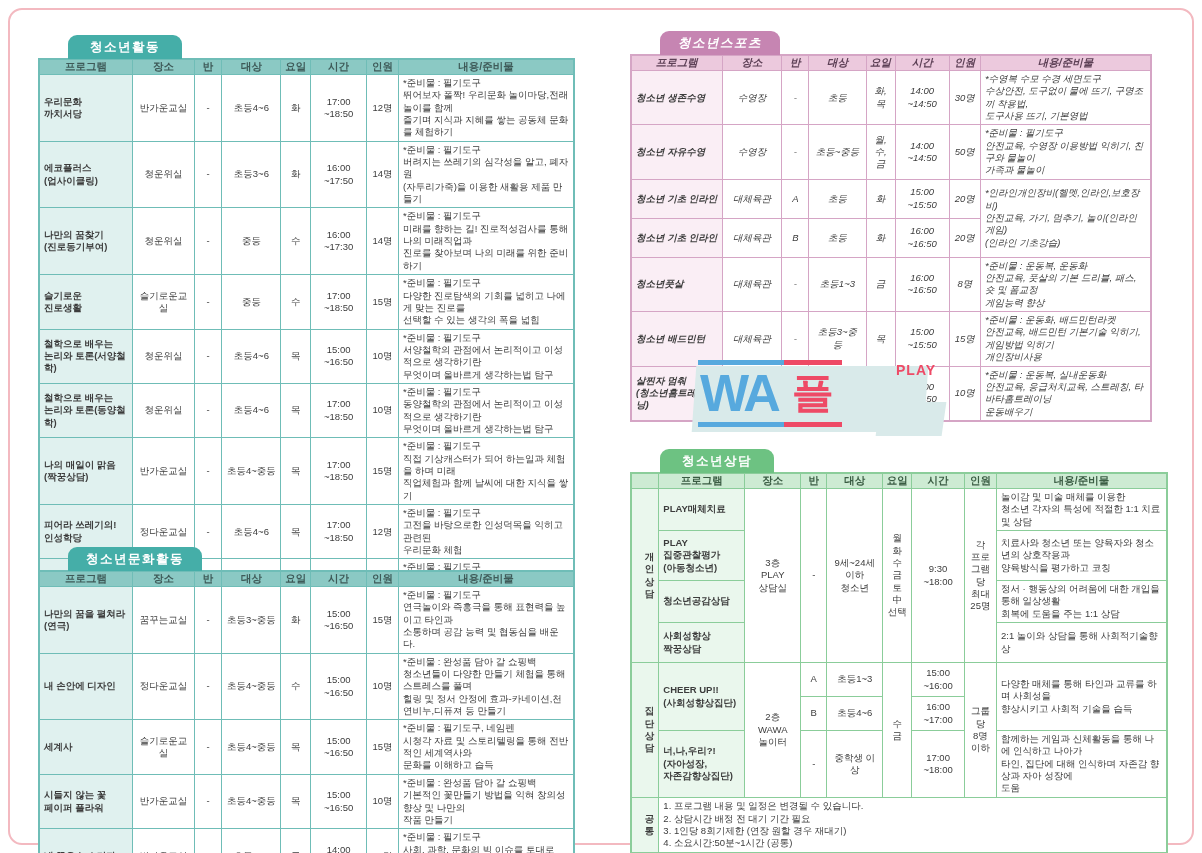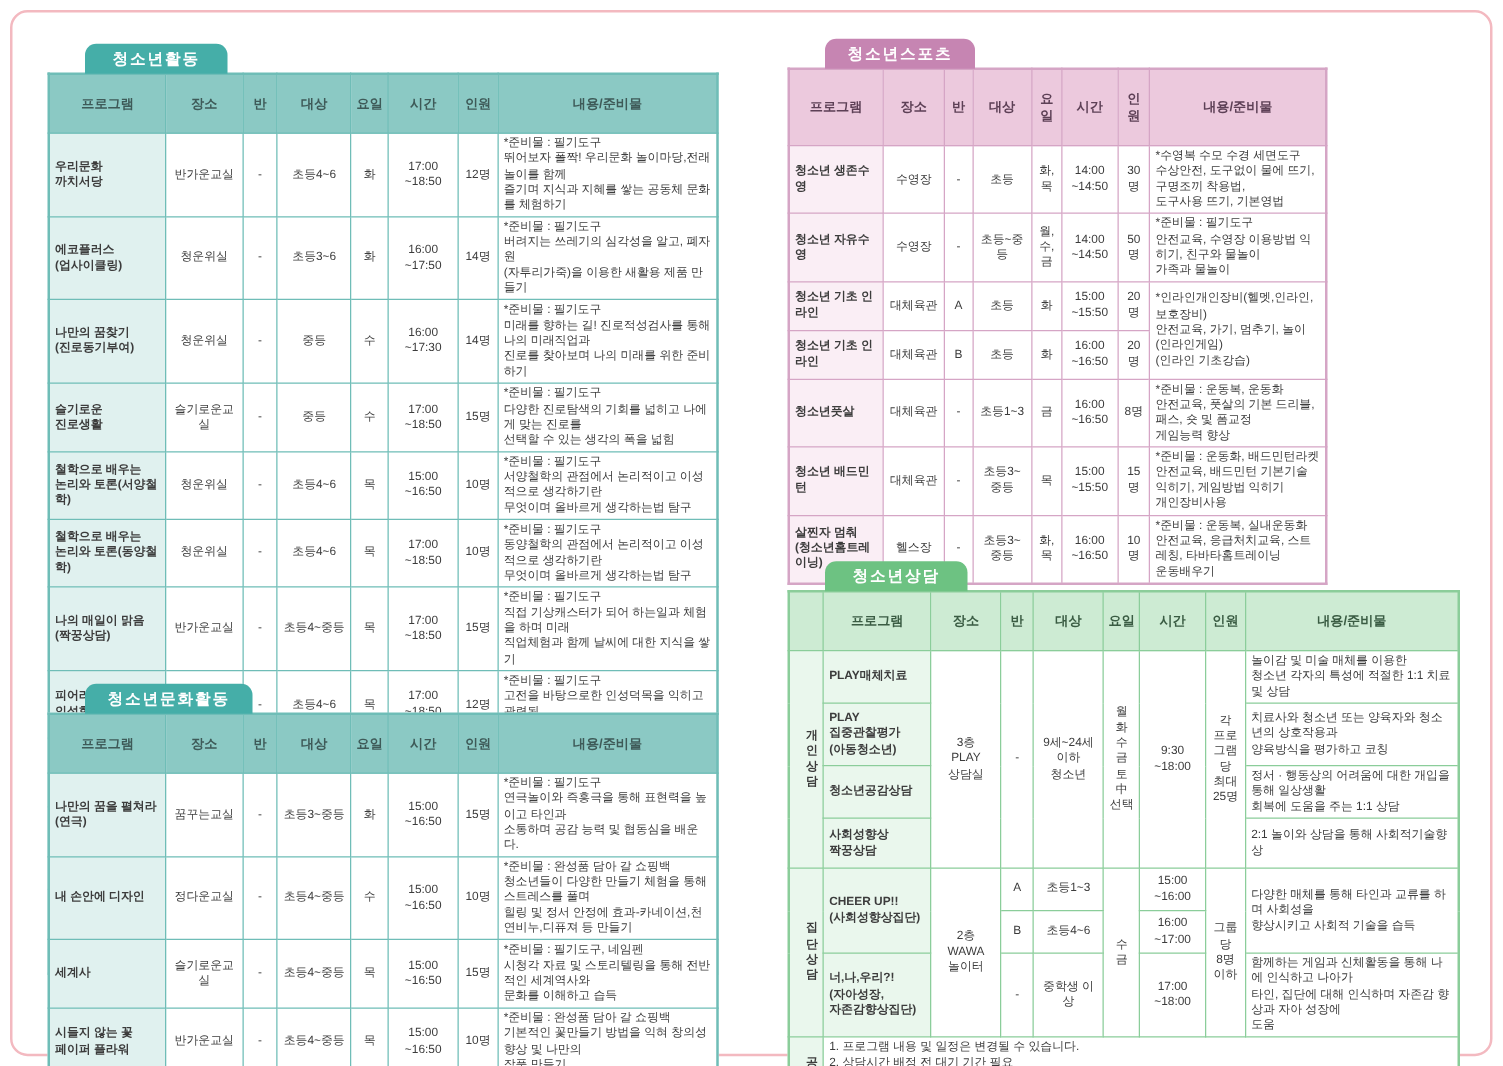--- a/index.html
+++ b/index.html
@@ -5,38 +5,38 @@
   html,body{margin:0;padding:0;}
   body{
     width:1202px;height:853px;position:relative;background:#ffffff;
     font-family:"Liberation Sans","DejaVu Sans",sans-serif;overflow:hidden;
   }
   .frame{position:absolute;inset:8px;border:2px solid #f3b9c0;border-radius:14px;pointer-events:none;}
 
   .block{position:absolute;}
   #activities{left:38px;top:34px;width:537px;}
   #culture{left:38px;top:546px;width:537px;}
-  #sports{left:630px;top:30px;width:432px;}
+  #sports{left:630px;top:30px;width:522px;font-style:italic;}
   #counseling{left:630px;top:448px;width:538px;}
 
   .tab{
     display:inline-block;margin-left:30px;min-width:78px;padding:4px 18px 3px;
     border-radius:9px 9px 0 0;color:#ffffff;font-weight:bold;font-size:12.5px;
     letter-spacing:1.5px;text-align:center;position:relative;top:1px;
   }
   .theme-teal{--tab:#45aea8;--head:#8bc9c4;--pale:#e0f1ef;--bd:#6fbdb7;--ht:#3e5a58;}
   .theme-pink{--tab:#c685b2;--head:#ecc9dd;--pale:#faeef5;--bd:#d5a5c5;--ht:#5d4056;}
   .theme-green{--tab:#6dc282;--head:#cdebd3;--pale:#eaf7ed;--bd:#8bcd9a;--ht:#3a5c43;}
   .tab{background:var(--tab);}
 
   table.sched{border-collapse:collapse;width:100%;table-layout:fixed;background:#fff;border:2px solid var(--bd);}
   table.sched th,table.sched td{border:1px solid var(--bd);}
   table.sched th{
     background:var(--head);color:var(--ht);font-size:10.5px;font-weight:bold;
-    padding:16px 2px;height:14px;
+    padding:0 2px;height:14px;
   }
   table.sched td{
     font-size:9.5px;padding:2px 4px;white-space:pre-line;vertical-align:middle;
     color:#3c3c3c;line-height:1.3;
   }
   table.sched tbody tr{height:39px;}
   td.program{background:var(--pale);font-weight:bold;text-align:left;padding-left:8px;font-size:10px;color:#2e2e2e;line-height:1.35;}
   td.center{text-align:center;}
   td.desc{font-size:8.6px;color:#4a4a4a;text-align:left;line-height:1.38;padding-left:6px;}
   td.cat{background:var(--pale);font-weight:bold;text-align:right;font-size:10px;color:#2e2e2e;padding:2px 1px;}
@@ -468,20 +468,29 @@
           <td class="center">10명</td>
           <td class="desc">*준비물 : 운동복, 실내운동화
 안전교육, 응급처치교육, 스트레칭, 타바타홈트레이닝
 운동배우기</td>
         </tr>
       </tbody>
   </table>
 </div>
 
 <div class="block" id="logo">
+  <div class="logo-mark">
+    <div class="logo-bg"></div>
+    <div class="logo-bg2"></div>
+    <div class="wa-row">
+      <span class="wa">WA</span>
+      <span class="peul">플</span>
+    </div>
+    <span class="play">PLAY</span>
+  </div>
 </div>
 
 <div class="block theme-green" id="counseling">
   <div class="tab">청소년상담</div>
   <table class="sched">
     <colgroup>
       <col style="width:5.2%">
         <col style="width:16%">
         <col style="width:10.5%">
         <col style="width:4.8%">

